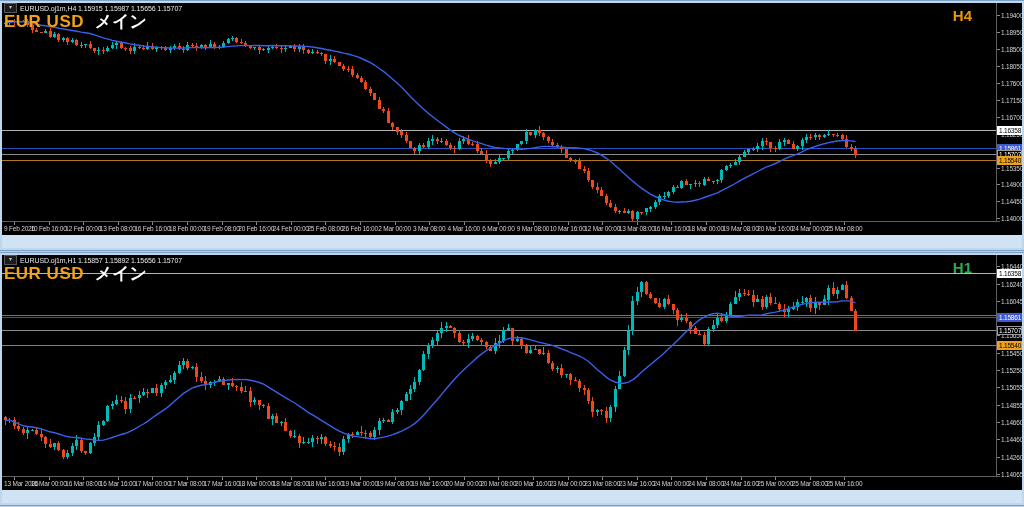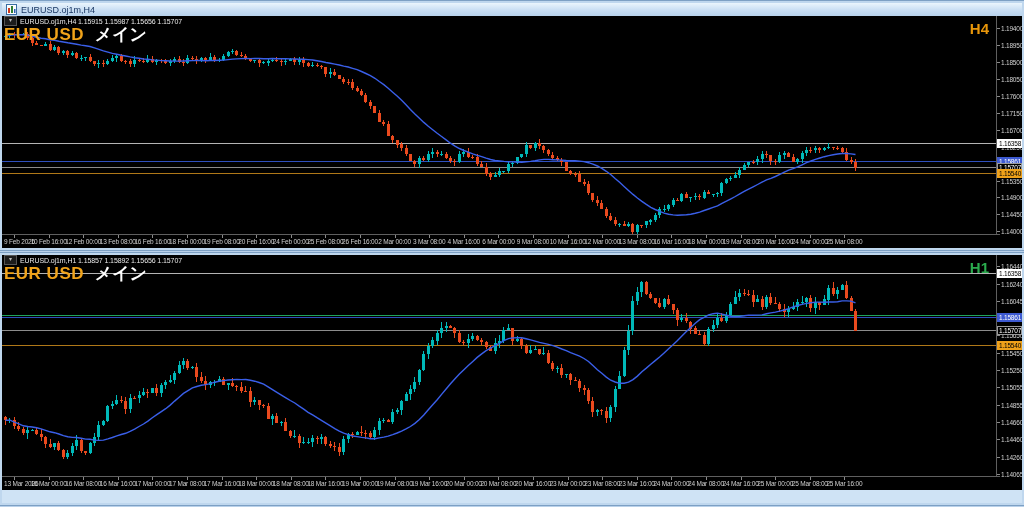--- a/index.html
+++ b/index.html
@@ -23,39 +23,28 @@
   .time-axis{position:absolute;left:0;height:14px;border-top:1px solid #5f5f5f;background:#000;}
   .tlabel{position:absolute;top:3px;font-size:6.5px;letter-spacing:-0.2px;color:#cfcfcf;white-space:nowrap;}
   .tmark{position:absolute;top:0;width:1px;height:3px;background:#8a8a8a;}
   .info-line{position:absolute;left:2px;top:0;display:flex;align-items:center;gap:3px;
              font-size:7px;color:#e9e9e9;letter-spacing:-0.1px;}
   .dd{display:inline-block;width:11px;height:8px;background:#1c1c1c;border:1px solid #555;
       color:#bbb;font-size:6px;line-height:7px;text-align:center;}
   .big-label{position:absolute;left:2px;top:7px;font-size:17px;font-weight:bold;white-space:nowrap;}
   .big-label .sym{color:#f0a31a;letter-spacing:0.5px;}
   .big-label .suf{color:#ffffff;margin-left:6px;}
-  .tf-label{position:absolute;right:33px;top:4px;font-size:15px;font-weight:bold;}
+  .tf-label{position:absolute;right:50px;top:4px;font-size:15px;font-weight:bold;}
 </style>
 </head>
 <body>
 
 <div id="desktop">
 
   <section class="window" style="top:1px;height:249px">
-    <div class="titlebar">
-      <span class="win-icon">
-        <svg width="11" height="11" viewBox="0 0 11 11">
-          <rect x="0.5" y="0.5" width="10" height="10" fill="#fdfdfd" stroke="#3a6ea5"></rect>
-          <rect x="2" y="4" width="2" height="5" fill="#d03a1e"></rect>
-          <rect x="5" y="2" width="2" height="7" fill="#2e7d32"></rect>
-          <rect x="8" y="5" width="1.5" height="4" fill="#2a5db0"></rect>
-        </svg>
-      </span>
-      <span class="win-title">EURUSD.oj1m,H4</span>
-    </div>
     <div class="chart-body" style="height:232px">
       <svg class="plot" width="994" height="218" shape-rendering="crispEdges">
           <line x1="0" x2="994" y1="127.1" y2="127.1" stroke="#b4b4b4" stroke-width="1"></line>
           <line x1="0" x2="994" y1="145.8" y2="145.8" stroke="#2e4fbe" stroke-width="1"></line>
           <line x1="0" x2="994" y1="151.6" y2="151.6" stroke="#8c8c8c" stroke-width="1"></line>
           <line x1="0" x2="994" y1="157.9" y2="157.9" stroke="#b07818" stroke-width="1"></line>
           <path d="M3.50 18.7V24.2M7.95 17.3V22.3M16.85 17.1V21.8M21.30 16.9V18.8M43.55 26.1V29.8M52.45 29.4V35.1M61.35 33.7V39.4M70.25 34.7V39.8M79.15 39.0V44.8M83.60 40.9V45.1M96.95 44.3V51.7M105.85 42.6V48.6M110.30 39.3V45.7M114.75 37.7V45.7M132.55 40.4V51.0M145.90 39.4V46.6M154.80 43.1V48.6M168.15 42.9V50.4M172.60 40.5V46.7M185.95 38.8V47.9M199.30 40.9V46.3M208.20 37.4V44.1M217.10 42.3V46.4M221.55 38.1V45.2M226.00 34.5V41.4M230.45 33.1V37.9M252.70 43.5V47.1M261.60 44.8V48.0M266.05 43.3V49.5M270.50 42.6V45.8M283.85 41.6V49.3M288.30 42.3V45.1M297.20 40.8V49.4M310.55 46.3V50.8M328.35 52.2V61.7M417.35 139.6V151.6M426.25 135.3V145.5M430.70 132.1V142.0M439.60 134.9V140.0M457.40 134.9V147.1M461.85 133.0V141.0M493.00 155.8V161.3M497.45 152.1V160.5M501.90 155.1V157.3M506.35 145.8V157.0M510.80 144.6V150.9M515.25 140.8V147.5M519.70 137.6V142.3M524.15 126.2V140.6M533.05 125.6V134.7M617.60 206.8V211.2M626.50 206.2V211.2M635.40 208.3V218.8M644.30 204.7V212.4M648.75 203.4V209.1M653.20 197.3V205.8M657.65 191.2V201.6M662.10 189.2V196.1M666.55 188.2V194.8M671.00 181.8V190.7M679.90 176.8V186.1M688.80 180.5V185.5M693.25 177.3V183.8M702.15 174.4V183.2M711.05 178.1V180.7M715.50 175.9V180.8M719.95 166.2V179.5M724.40 161.6V167.5M728.85 160.0V165.0M733.30 156.0V162.3M737.75 151.3V162.4M742.20 147.4V153.6M746.65 145.8V151.1M755.55 139.8V148.6M760.00 134.5V146.6M777.80 136.2V146.9M782.25 134.9V142.5M795.60 142.3V148.0M800.05 134.6V146.8M804.50 130.6V139.7M813.40 130.0V137.2M822.30 131.2V135.4M826.75 127.3V133.0" stroke="#00b9b9" stroke-width="1" fill="none"></path>
           <path d="M12.40 15.6V21.8M25.75 15.5V23.8M30.20 19.7V30.1M34.65 24.7V29.0M39.10 28.6V30.3M48.00 24.9V35.2M56.90 30.4V39.1M65.80 33.5V41.8M74.70 35.5V42.5M88.05 37.7V45.9M92.50 45.3V49.7M101.40 43.9V51.4M119.20 37.6V46.1M123.65 43.6V47.8M128.10 43.4V50.8M137.00 42.1V46.1M141.45 42.4V47.4M150.35 39.8V46.5M159.25 43.0V46.6M163.70 42.6V48.3M177.05 40.2V46.9M181.50 42.8V49.5M190.40 40.3V43.5M194.85 40.1V47.6M203.75 41.1V47.2M212.65 39.0V45.9M234.90 34.0V39.7M239.35 36.1V40.9M243.80 37.5V44.2M248.25 41.9V45.5M257.15 41.6V50.8M274.95 41.3V46.1M279.40 43.3V49.8M292.75 40.6V48.9M301.65 41.3V50.5M306.10 46.0V51.2M315.00 46.5V50.8M319.45 49.0V52.7M323.90 51.0V60.8M332.80 53.1V60.0M337.25 58.9V63.1M341.70 61.2V67.8M346.15 62.7V68.7M350.60 63.3V74.0M355.05 70.3V76.2M359.50 73.3V80.1M363.95 77.1V87.3M368.40 84.2V92.5M372.85 89.6V97.2M377.30 93.7V106.0M381.75 104.2V109.5M386.20 104.6V119.7M390.65 118.6V127.0M395.10 124.0V132.0M399.55 126.0V135.2M404.00 129.2V140.1M408.45 137.9V145.3M412.90 144.0V150.5M421.80 140.2V144.8M435.15 133.7V141.1M444.05 136.3V143.4M448.50 139.5V147.2M452.95 142.6V149.6M466.30 132.2V142.0M470.75 139.2V142.5M475.20 138.1V150.3M479.65 145.4V151.0M484.10 146.9V159.6M488.55 155.5V163.5M528.60 129.2V132.5M537.50 123.3V133.1M541.95 129.4V136.8M546.40 132.6V139.5M550.85 135.8V143.6M555.30 139.5V144.5M559.75 141.5V149.6M564.20 145.9V154.9M568.65 153.9V158.5M573.10 155.5V160.8M577.55 155.3V166.4M582.00 163.4V169.6M586.45 165.3V179.3M590.90 177.1V186.4M595.35 180.3V190.2M599.80 183.7V193.2M604.25 190.5V202.2M608.70 196.9V204.6M613.15 201.2V210.1M622.05 204.8V210.3M630.95 207.2V218.2M639.85 208.6V211.7M675.45 181.6V184.6M684.35 176.2V182.3M697.70 177.6V183.5M706.60 174.1V178.2M751.10 143.5V148.2M764.45 134.6V142.4M768.90 139.1V148.7M773.35 143.2V148.9M786.70 135.6V141.4M791.15 138.1V145.9M808.95 131.0V137.1M817.85 130.8V136.8M831.20 130.7V134.0M835.65 130.0V134.2M840.10 130.5V137.7M844.55 131.8V144.6M849.00 141.3V147.7M853.45 143.2V154.9" stroke="#ea4a1e" stroke-width="1" fill="none"></path>
           <rect x="2.00" y="20.4" width="3" height="1.0" fill="#00b9b9"></rect>
           <rect x="6.45" y="17.9" width="3" height="2.5" fill="#00b9b9"></rect>

